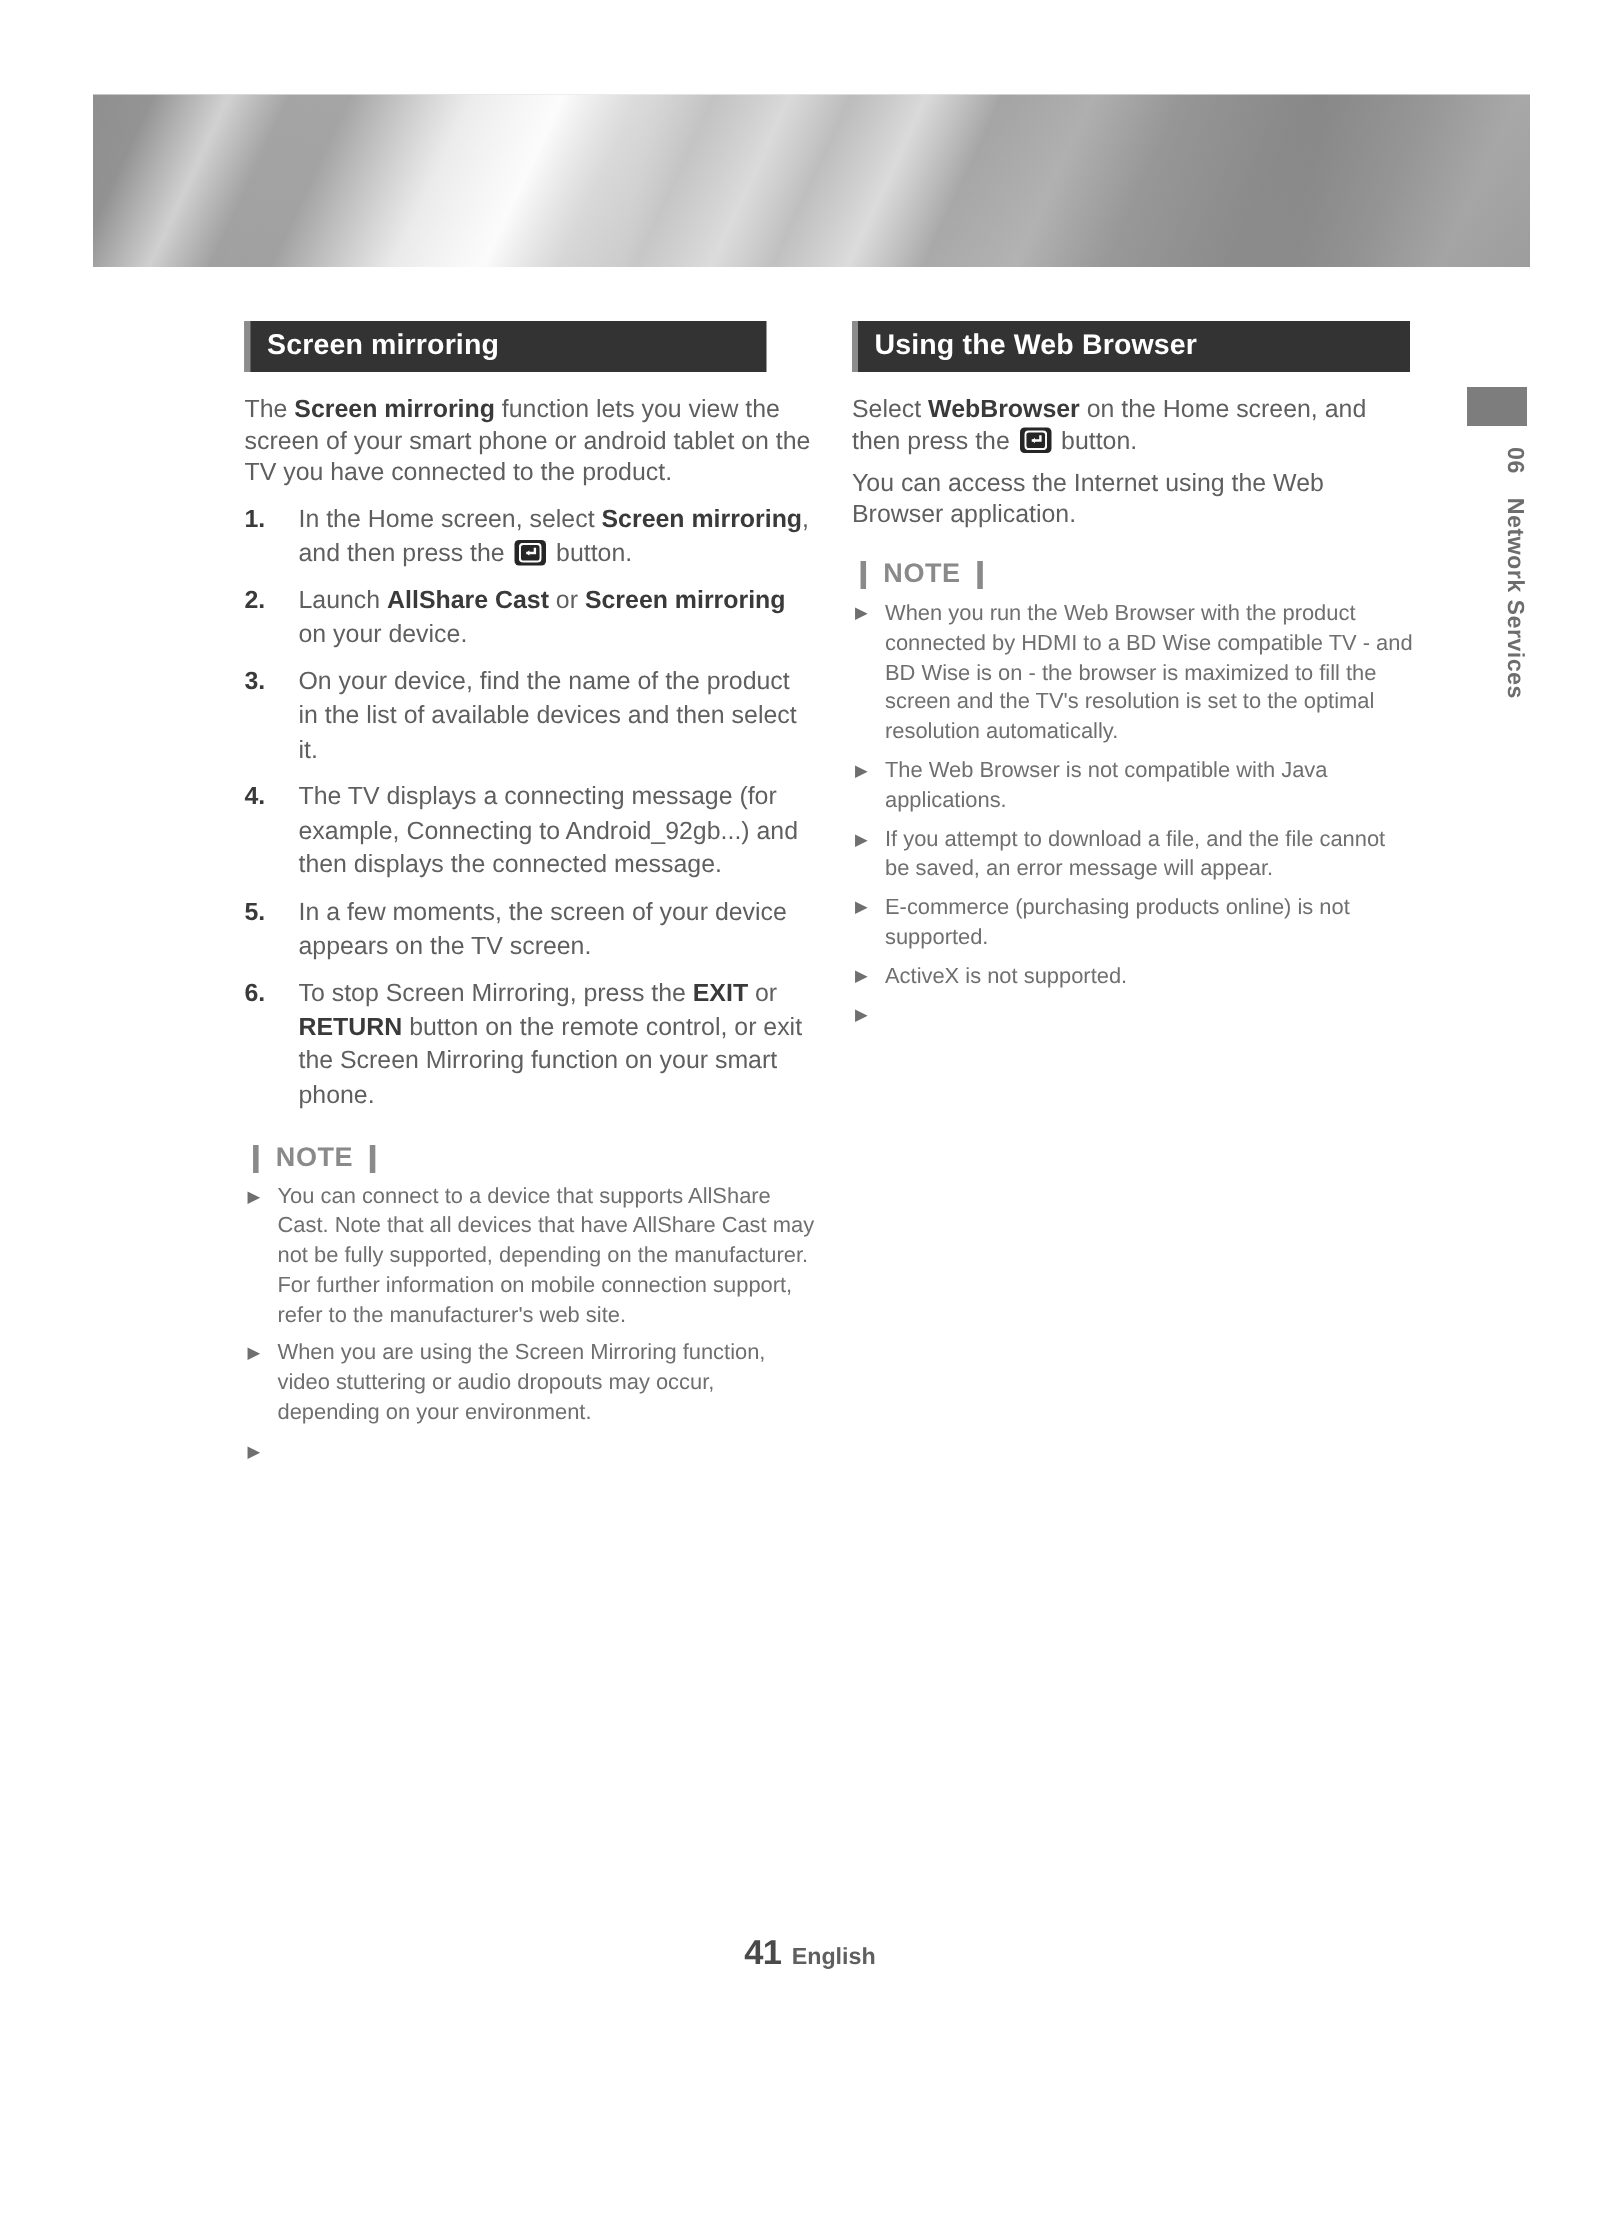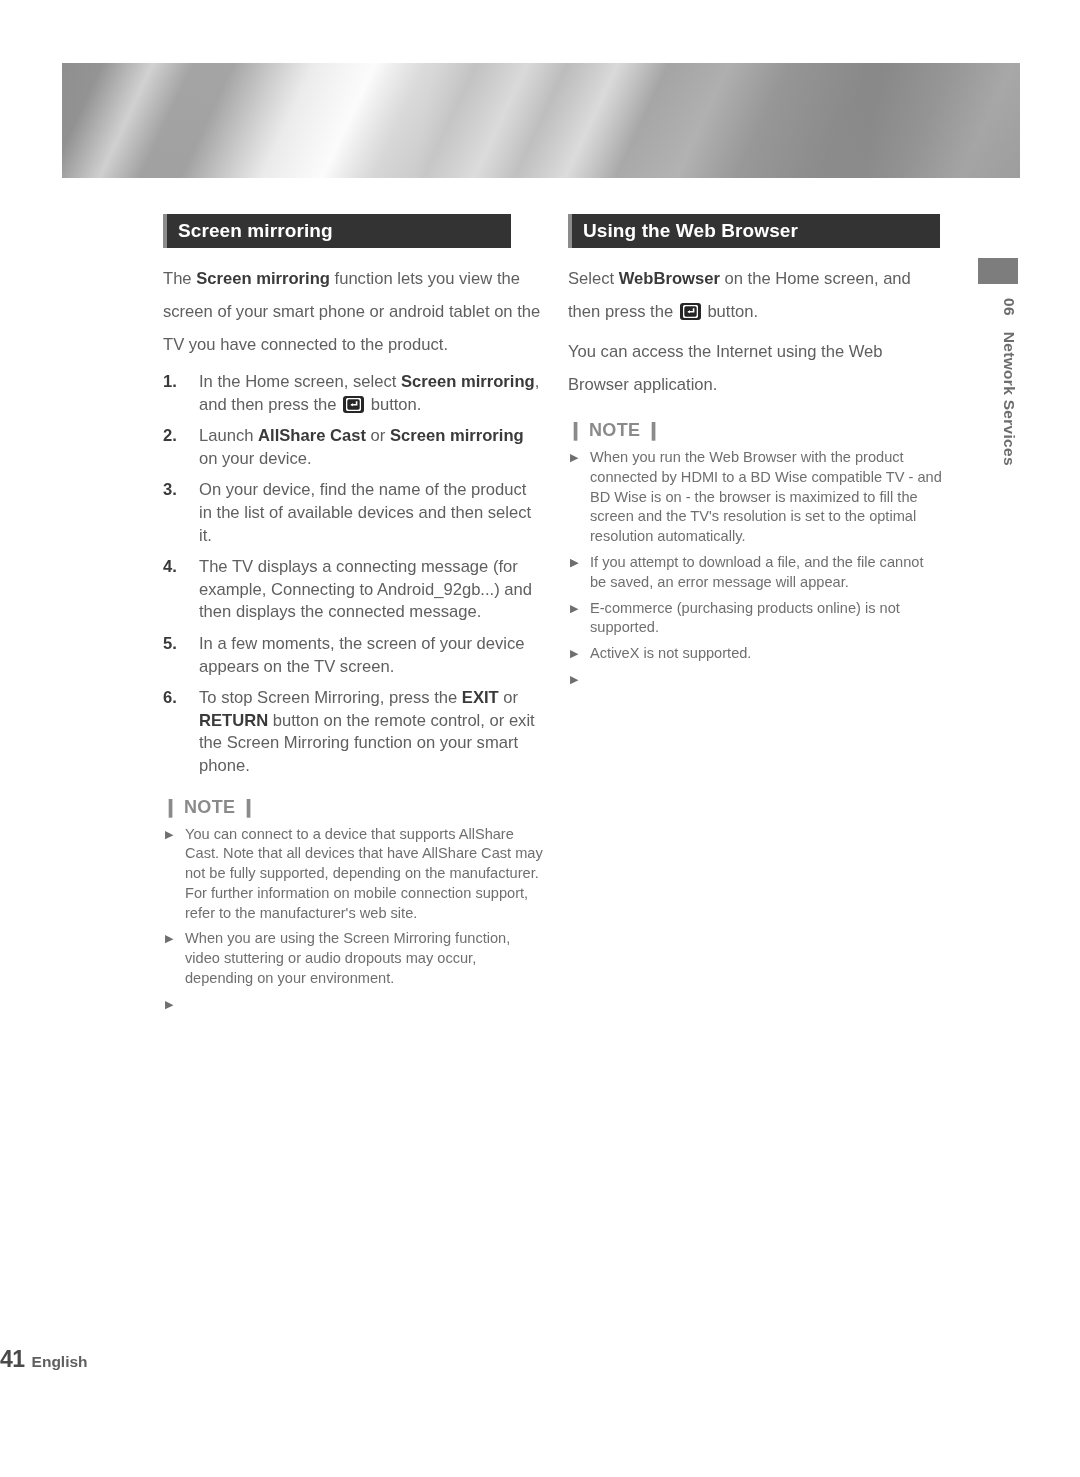--- a/index.html
+++ b/index.html
@@ -72,21 +72,21 @@
     position: absolute;
     box-sizing: border-box;
   }
   #column-left  { left: 163px; top: 262px; width: 380px; }
   #column-right { left: 568px; top: 262px; width: 374px; }
 
   
   .para {
     color: #5f5f5f;
     font-size: 16.6px;
-    line-height: 33px;
+    line-height: 21px;
     margin: 0 0 7px 0;
   }
   .para b, .b {
     color: #3a3a3a;
     font-weight: bold;
   }
 
   
   .steps {
     margin: 10px 0 0 0;
@@ -177,23 +177,23 @@
     writing-mode: vertical-rl;
     text-orientation: mixed;
     letter-spacing: 0.3px;
   }
   #side-tab-chapter { margin-bottom: 16px; display: inline-block; }
 
   
   #page-footer {
     position: absolute;
     left: 0;
-    top: 1346px;
+    top: 1288px;
     width: 1080px;
-    text-align: left;
+    text-align: center;
     white-space: nowrap;
   }
   #page-number {
     color: #4a4a4a;
     font-size: 23px;
     font-weight: bold;
     letter-spacing: -0.5px;
   }
   #page-language {
     color: #5f5f5f;
@@ -277,21 +277,21 @@
 
   <p class="para">You can access the Internet using the Web Browser application.</p>
 
   <div class="note-label">❙ NOTE ❙</div>
 
   <ul class="note-list">
     <li class="note-item">
       <span class="bullet">▶</span><span>When you run the Web Browser with the product connected by HDMI to a BD Wise compatible TV - and BD Wise is on - the browser is maximized to fill the screen and the TV's resolution is set to the optimal resolution automatically.</span>
     </li>
     <li class="note-item">
-      <span class="bullet">▶</span>
+      <span class="bullet">▶</span><span>The Web Browser is not compatible with Java applications.</span>
     </li>
     <li class="note-item">
       <span class="bullet">▶</span><span>If you attempt to download a file, and the file cannot be saved, an error message will appear.</span>
     </li>
     <li class="note-item">
       <span class="bullet">▶</span><span>E-commerce (purchasing products online) is not supported.</span>
     </li>
     <li class="note-item">
       <span class="bullet">▶</span><span>ActiveX is not supported.</span>
     </li>

